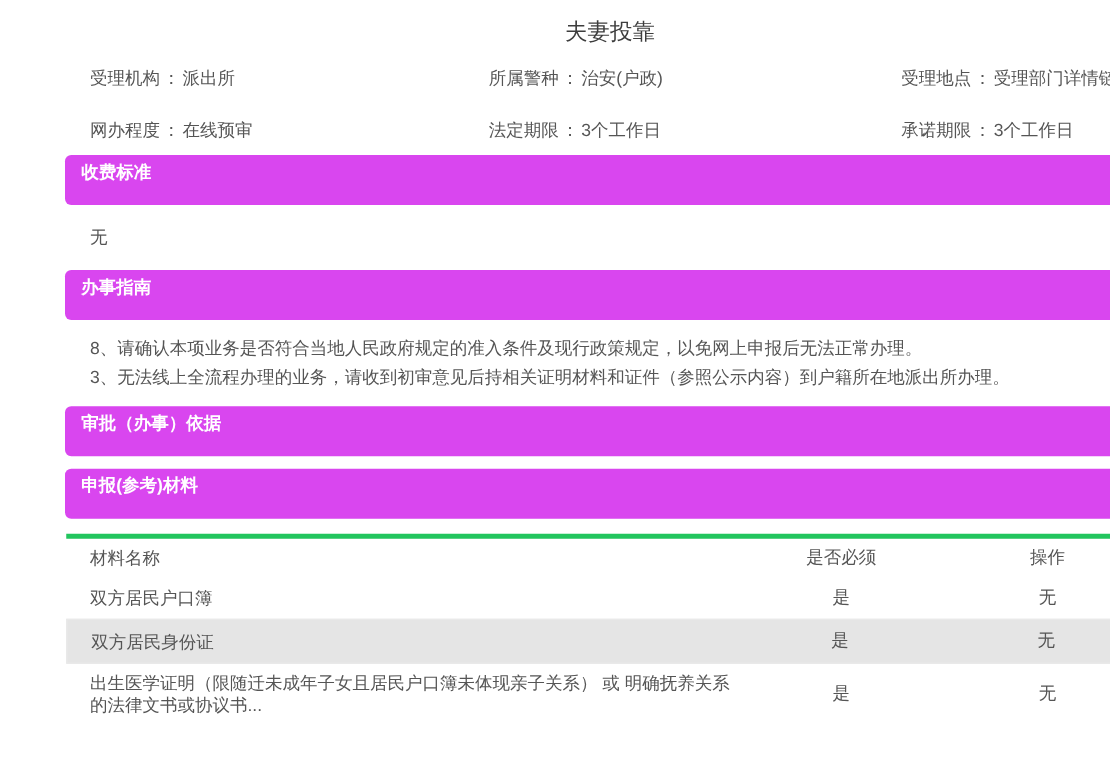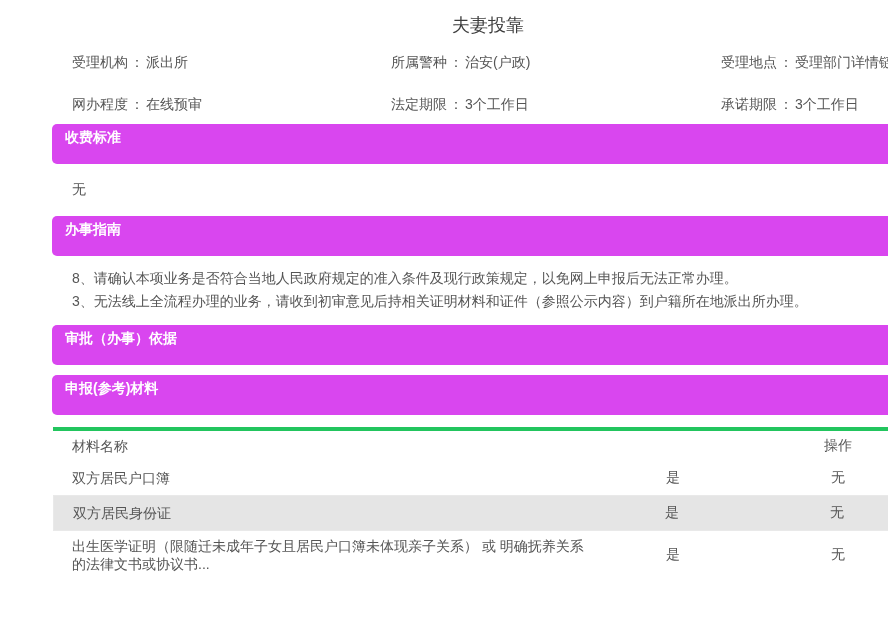--- a/index.html
+++ b/index.html
@@ -81,20 +81,21 @@
     <p>8、请确认本项业务是否符合当地人民政府规定的准入条件及现行政策规定，以免网上申报后无法正常办理。</p>
     <p>3、无法线上全流程办理的业务，请收到初审意见后持相关证明材料和证件（参照公示内容）到户籍所在地派出所办理。</p>
   </div>
 
   <div class="section-bar">审批（办事）依据</div>
 
   <div class="section-bar">申报(参考)材料</div>
   <div class="mat-table">
     <div class="mat-row mat-head">
       <div class="c-name">材料名称</div>
+      <div class="c-req">是否必须</div>
       <div class="c-op">操作</div>
     </div>
     <div class="mat-row">
       <div class="c-name">双方居民户口簿</div>
       <div class="c-req">是</div>
       <div class="c-op">无</div>
     </div>
     <div class="mat-row stripe">
       <div class="c-name">双方居民身份证</div>
       <div class="c-req">是</div>

